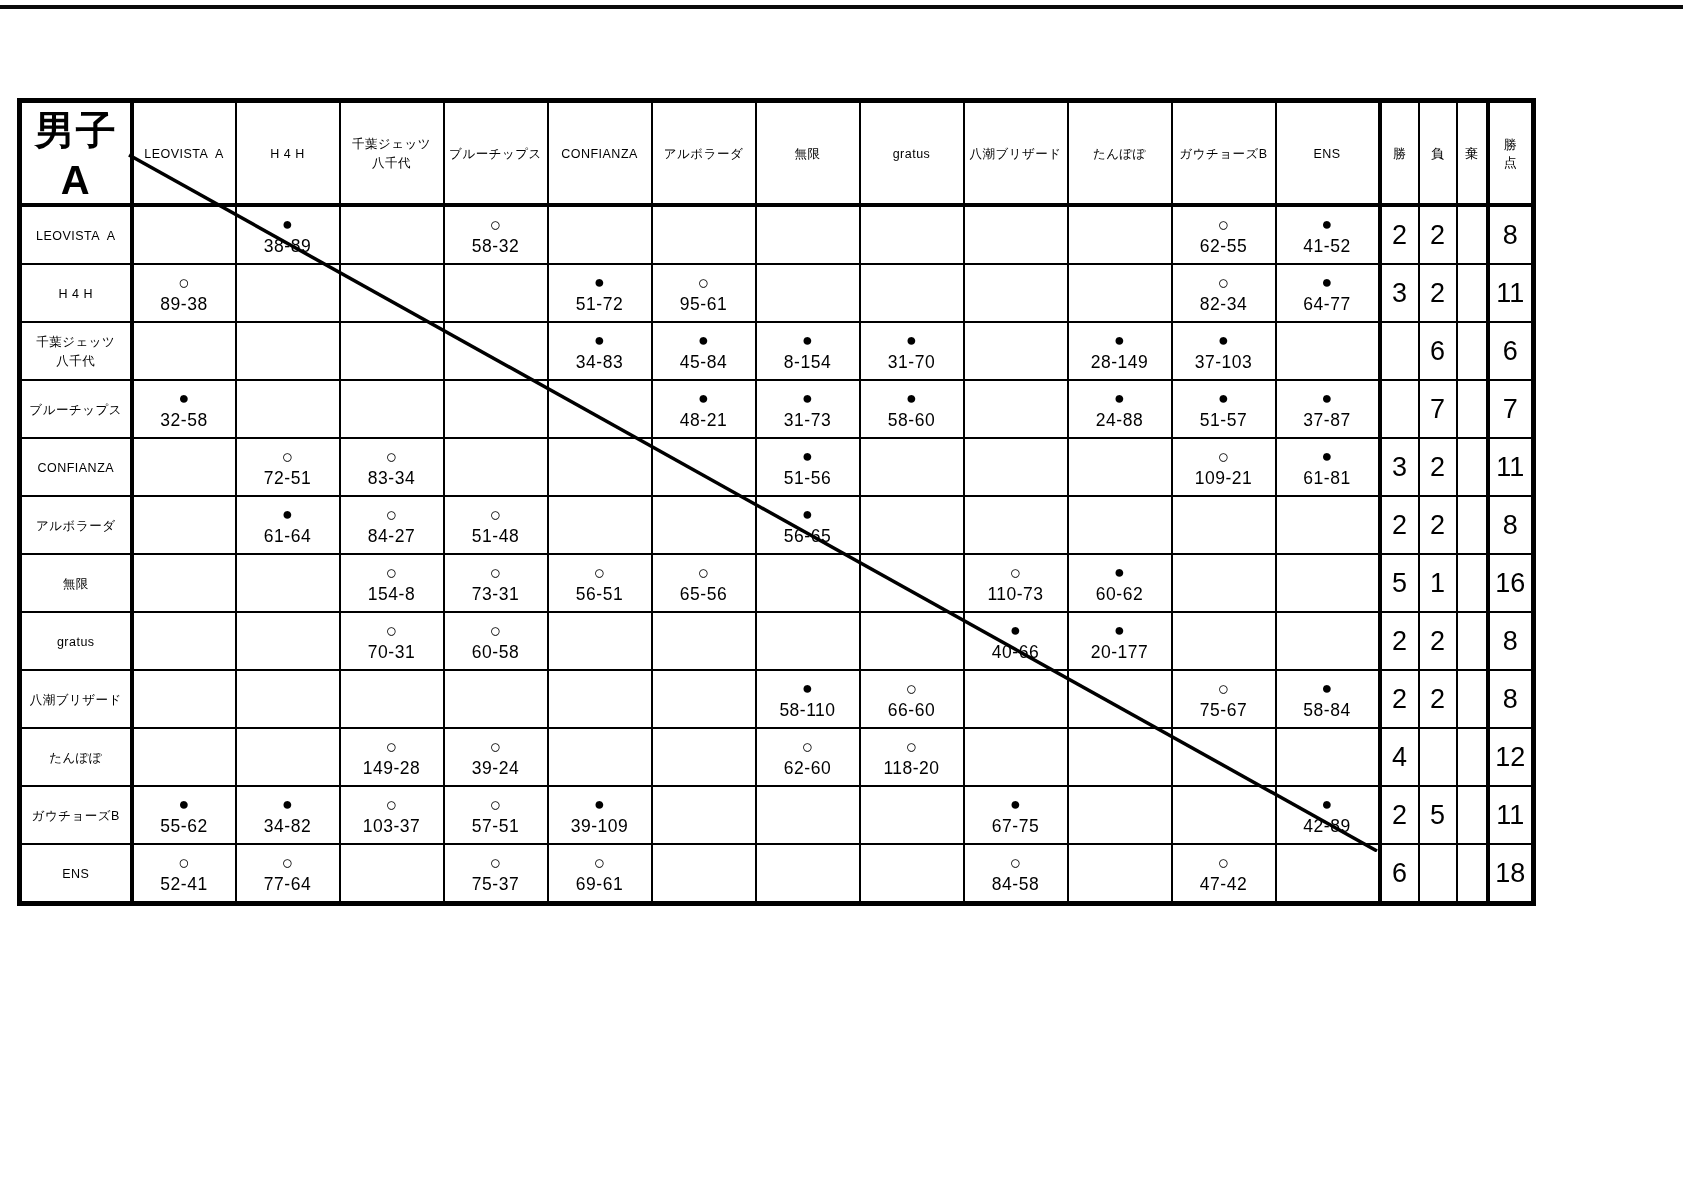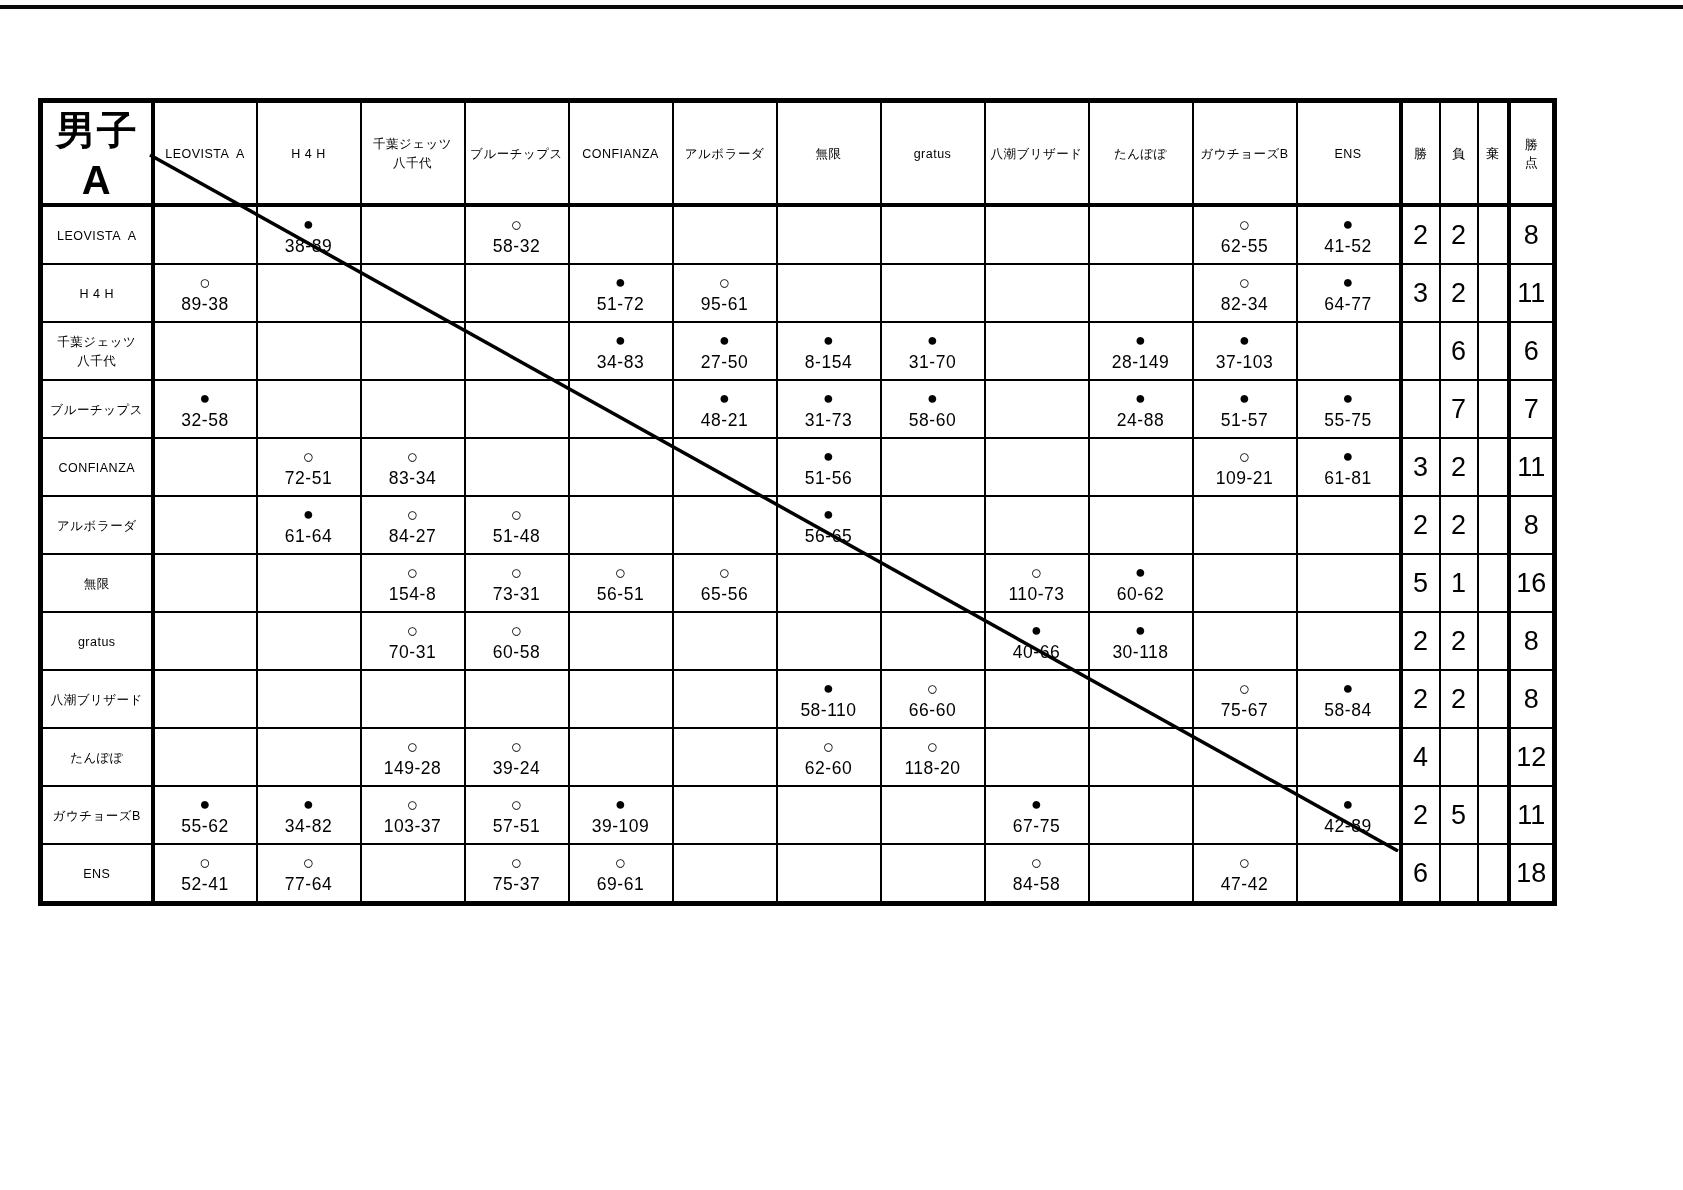--- a/index.html
+++ b/index.html
@@ -1,18 +1,18 @@
 <!DOCTYPE html>
 <html><head>
 <meta charset="utf-8">
 <style>
   html,body{margin:0;padding:0;background:#fff;width:1683px;height:1190px;
     font-family:"Liberation Sans","DejaVu Sans",sans-serif;color:#000;}
   #top-rule{position:absolute;left:0;top:5px;width:1683px;height:4px;background:#0a0a0a;}
-  #table-wrap{position:absolute;left:38px;top:98px;}
+  #table-wrap{position:absolute;left:17px;top:98px;}
   table{border-collapse:collapse;table-layout:fixed;}
   td{border:2px solid #000;text-align:center;vertical-align:middle;padding:0;overflow:hidden;}
   tr.head-row td{border-top-width:5px;border-bottom-width:4px;height:57px;}
   tr.data-row td{height:56px;}
   tr.last-row td{border-bottom-width:5px;}
   td.title-cell{border-left-width:5px;border-right-width:4px;
     font-size:40px;font-weight:bold;letter-spacing:1px;}
   td.row-label{border-left-width:5px;border-right-width:4px;}
   td.thickL{border-left-width:4px;}
   td.last-col{border-right-width:5px;}
@@ -140,21 +140,21 @@
           <td></td>
           <td></td>
           <td></td>
           <td></td>
           <td>
             <span class="mark">●</span>
             <span class="score">34-83</span>
           </td>
           <td>
             <span class="mark">●</span>
-            <span class="score">27-50</span>
+            <span class="score">45-84</span>
           </td>
           <td>
             <span class="mark">●</span>
             <span class="score">8-154</span>
           </td>
           <td>
             <span class="mark">●</span>
             <span class="score">31-70</span>
           </td>
           <td></td>
@@ -198,21 +198,21 @@
           <td>
             <span class="mark">●</span>
             <span class="score">24-88</span>
           </td>
           <td>
             <span class="mark">●</span>
             <span class="score">51-57</span>
           </td>
           <td>
             <span class="mark">●</span>
-            <span class="score">55-75</span>
+            <span class="score">37-87</span>
           </td>
           <td class="thickL"><span class="sum-val"></span></td>
           <td><span class="sum-val">7</span></td>
           <td><span class="sum-val"></span></td>
           <td class="thickL last-col"><span class="sum-val">7</span></td>
         </tr>
         <tr class="data-row">
           <td class="row-label"><span class="team-name">CONFIANZA</span></td>
           <td></td>
           <td>
@@ -329,21 +329,21 @@
           <td></td>
           <td></td>
           <td></td>
           <td></td>
           <td>
             <span class="mark">●</span>
             <span class="score">40-66</span>
           </td>
           <td>
             <span class="mark">●</span>
-            <span class="score">30-118</span>
+            <span class="score">20-177</span>
           </td>
           <td></td>
           <td></td>
           <td class="thickL"><span class="sum-val">2</span></td>
           <td><span class="sum-val">2</span></td>
           <td><span class="sum-val"></span></td>
           <td class="thickL last-col"><span class="sum-val">8</span></td>
         </tr>
         <tr class="data-row">
           <td class="row-label"><span class="team-name">八潮ブリザード</span></td>

